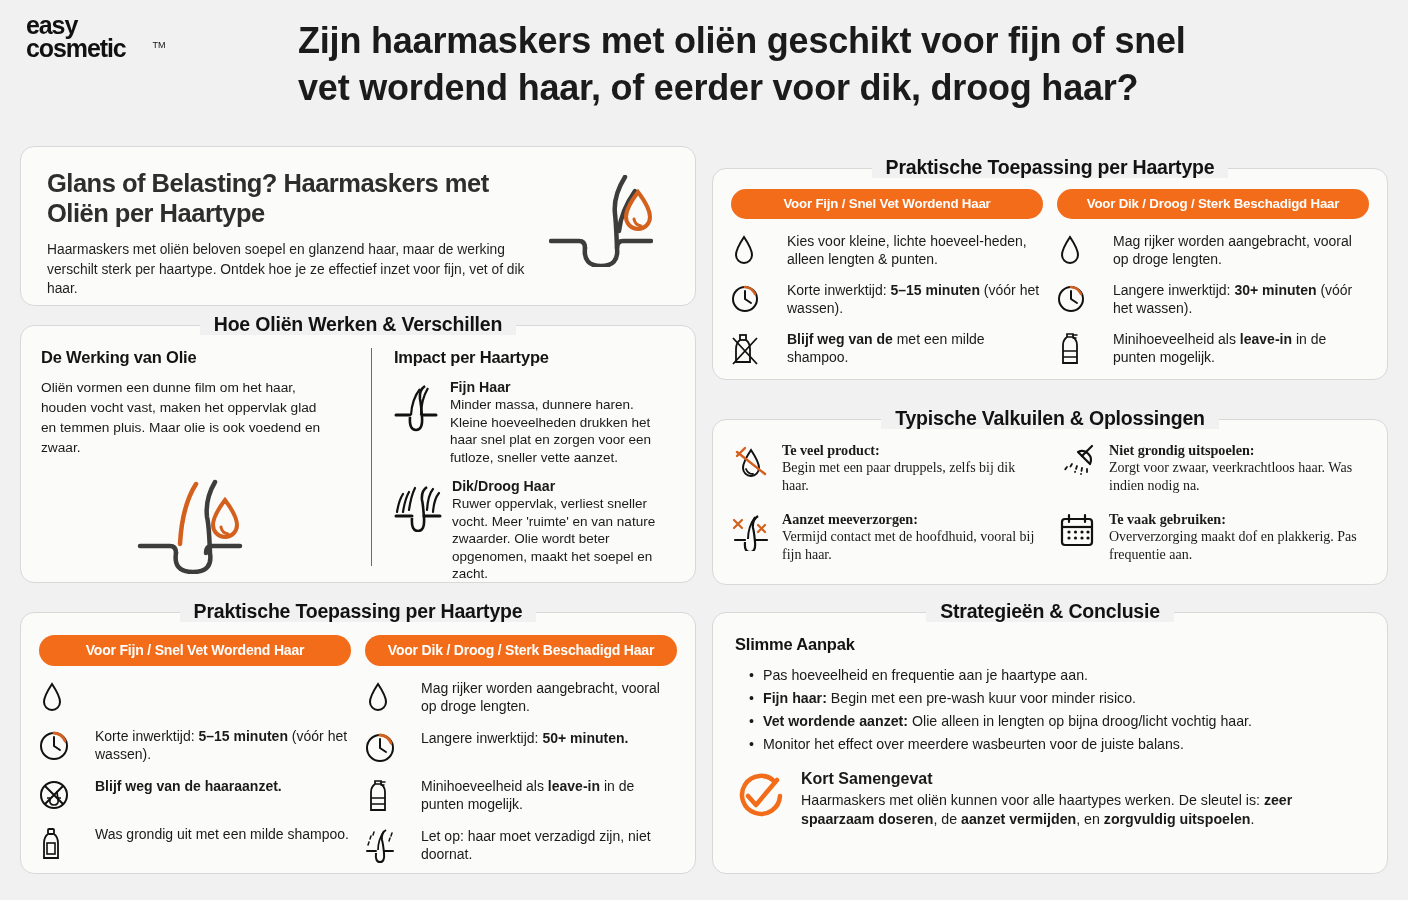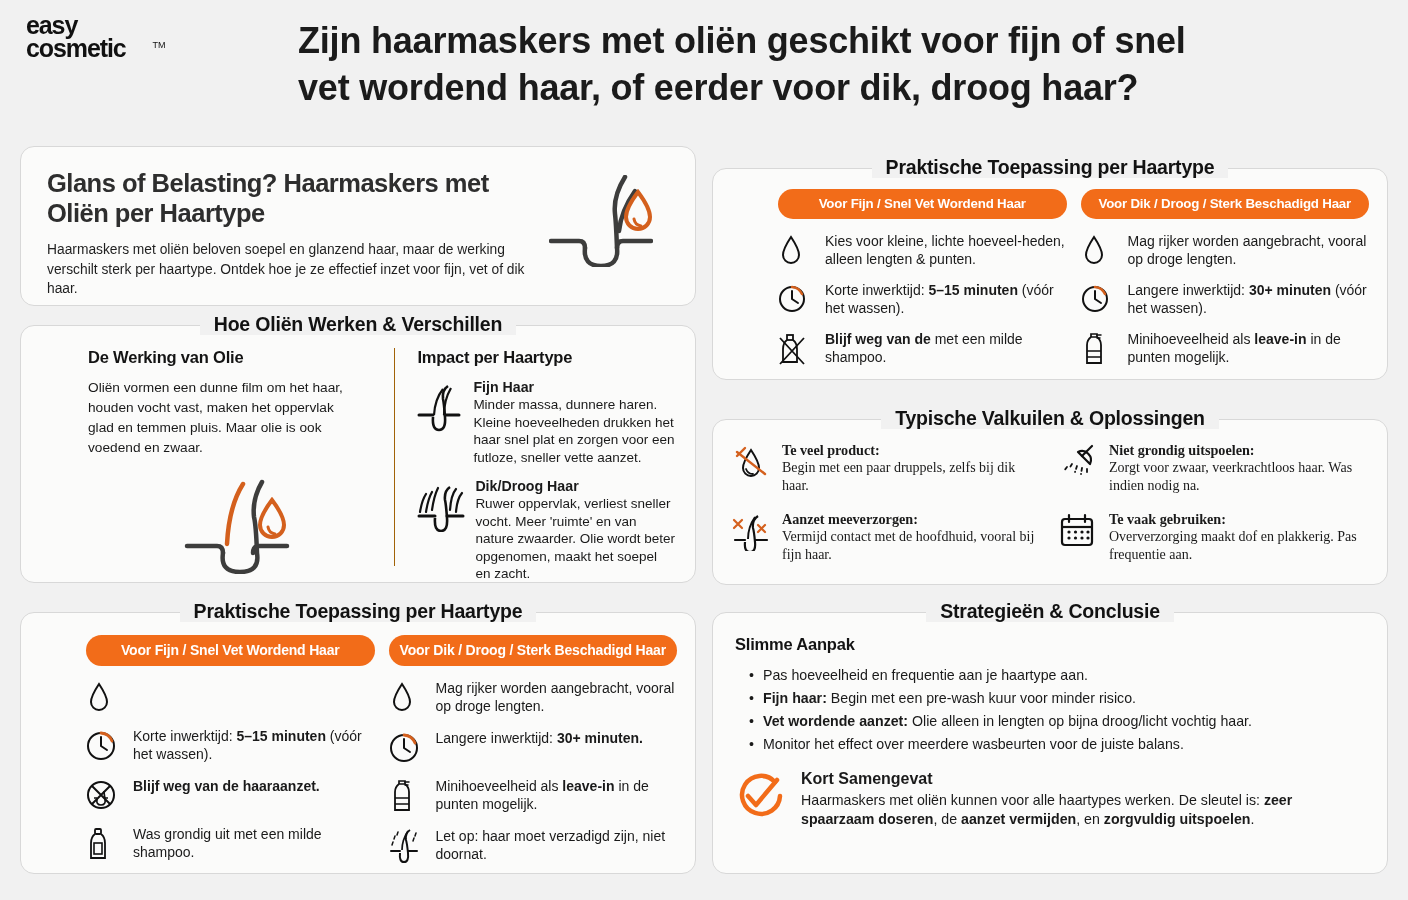--- a/index.html
+++ b/index.html
@@ -25,21 +25,20 @@
     font-size: 36px; font-weight: 700; line-height: 1.3; color: #1b1b1b;
     letter-spacing: -0.2px;
   }
 
   
   .panel {
     position: absolute;
     background: #fbfbfa;
     border: 1px solid #d8d8d8;
     border-radius: 14px;
-    padding-left: 47px;
   }
   .panel-title {
     position: absolute; top: -13px; left: 0; width: 100%;
     text-align: center; pointer-events: none;
   }
   .panel-title span {
     background: #f1f1f1; padding: 0 14px;
     font-size: 19.5px; font-weight: 700; color: #121212; letter-spacing: -0.2px;
   }
 
@@ -67,21 +66,21 @@
 
   
   .prac .badges { display: flex; gap: 14px; padding: 0 18px; }
   .badge {
     flex: 1; background: #f26c19; color: #fff; border-radius: 999px;
     text-align: center; font-weight: 700; font-size: 14px; padding: 7px 6px 8px;
     letter-spacing: -0.2px;
   }
   .prac .lists { display: flex; gap: 14px; padding: 0 18px; margin-top: 13px; }
   .prac .lists > div { flex: 1; }
-  .li { display: flex; gap: 17px; margin-bottom: 14px; align-items: flex-start; }
+  .li { display: flex; gap: 26px; margin-bottom: 14px; align-items: flex-start; }
   .li .ic { flex: 0 0 30px; padding-top: 2px; }
   .li .tx { font-size: 14px; line-height: 1.29; }
   .li .tx b { font-weight: 700; }
 
   #prac-left { left: 20px; top: 612px; width: 676px; height: 262px; padding-top: 22px; }
   #prac-right { left: 712px; top: 168px; width: 676px; height: 212px; padding-top: 20px; }
   #prac-right .li { margin-bottom: 13px; }
   #prac-right .badge { font-size: 13.3px; }
 
   
@@ -394,21 +393,21 @@
           <div class="tx"><span>Mag rijker worden aangebracht, vooral op droge lengten.</span></div>
         </div>
         <div class="li">
           <div class="ic">
             <svg width="30" height="32" viewBox="0 0 30 32">
               <circle cx="15" cy="17" r="13" fill="none" stroke="#111" stroke-width="2"></circle>
               <path d="M15 17 L15 8 M15 17 L21 21" stroke="#111" stroke-width="2" stroke-linecap="round"></path>
               <path d="M15 4 a13 13 0 0 1 11 8" fill="none" stroke="#d4601d" stroke-width="2.8" stroke-linecap="round"></path>
             </svg>
           </div>
-          <div class="tx"><span>Langere inwerktijd: </span><b>30+ minuten.</b></div>
+          <div class="tx"><span>Langere inwerktijd: </span><b>50+ minuten.</b></div>
         </div>
         <div class="li">
           <div class="ic">
             <svg width="26" height="34" viewBox="0 0 26 34">
               <path d="M10 2 h6 v3 h-6 z" fill="none" stroke="#111" stroke-width="1.7"></path>
               <path d="M16 3 h4 M16 6 h3" stroke="#111" stroke-width="1.5" stroke-linecap="round"></path>
               <path d="M10 5 q-4 3 -4 8 v18 h14 V13 q0 -5 -4 -8" fill="none" stroke="#111" stroke-width="1.8"></path>
               <path d="M6 19 h14 M6 25 h14" stroke="#111" stroke-width="1.4"></path>
             </svg>
           </div>

